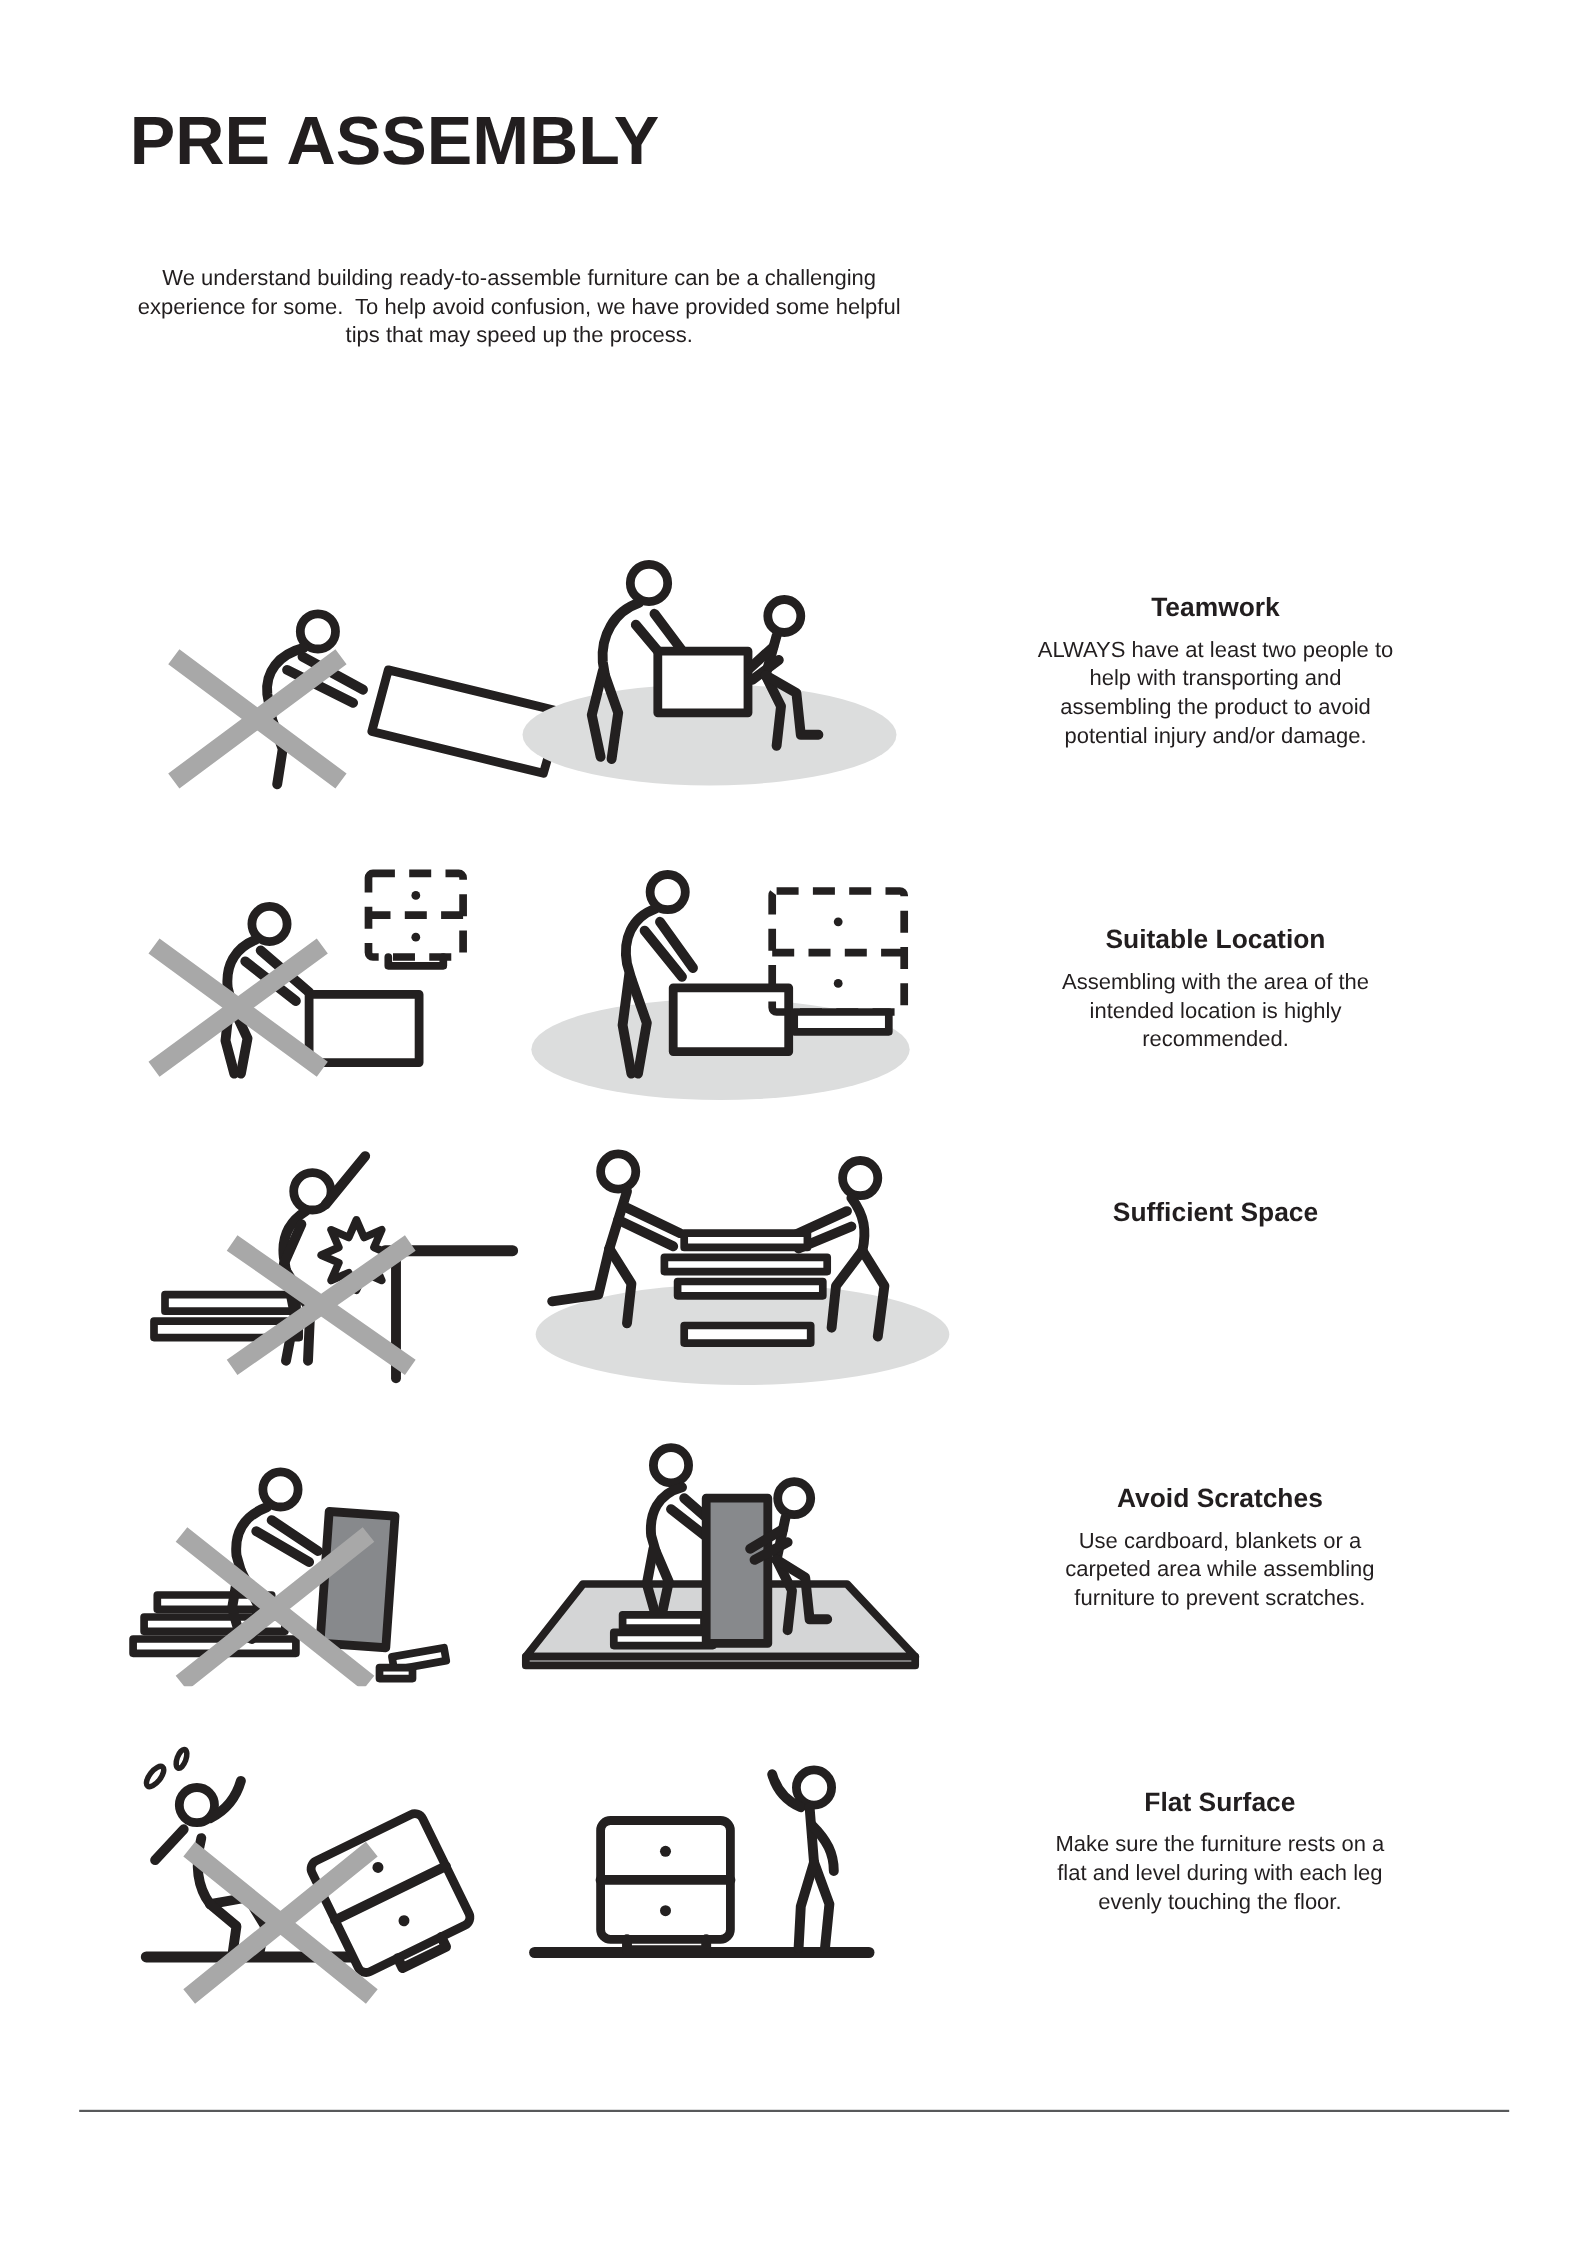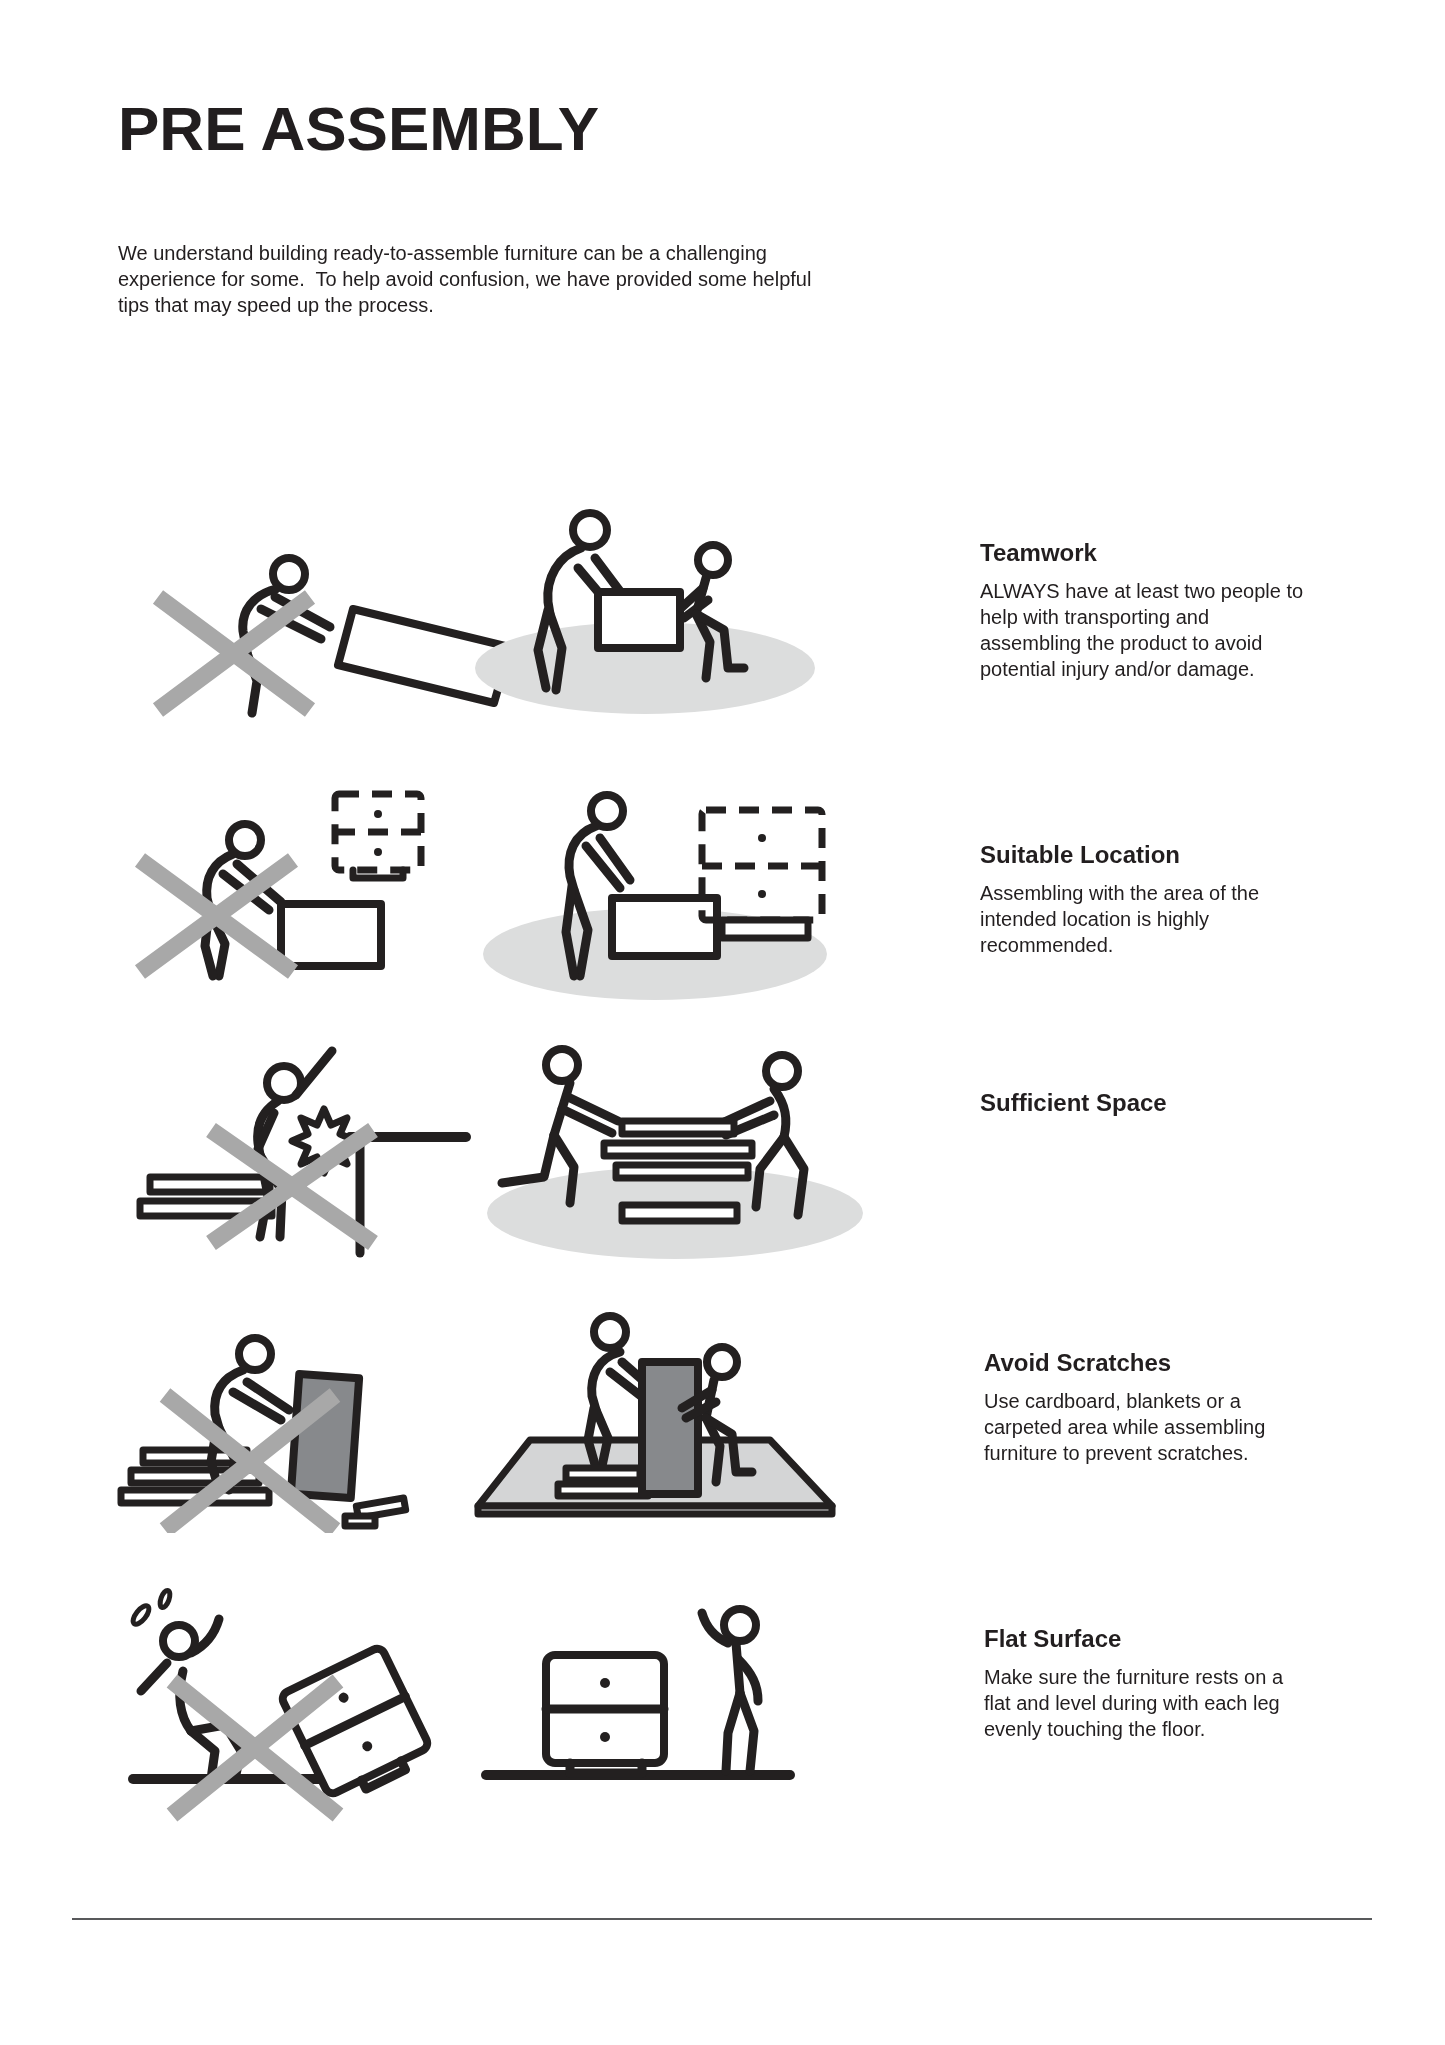--- a/index.html
+++ b/index.html
@@ -1,21 +1,21 @@
 <!DOCTYPE html>
 <html><head>
 <meta charset="utf-8">
 <style>
   html,body{margin:0;padding:0;background:#fff;}
   .page{position:relative;width:1413px;height:2045px;background:#ffffff;
-        font-family:"Liberation Sans",sans-serif;color:#221e1f;overflow:hidden;}
+        font-family:"Liberation Sans",sans-serif;color:#221e1f;overflow:hidden;text-align:center;}
   .abs{position:absolute;}
   .title{left:118px;top:96px;font-size:62px;font-weight:bold;line-height:1.07;}
   .intro{left:118px;top:240px;width:708px;font-size:20px;line-height:26px;white-space:pre-wrap;}
-  .textblock{width:330px;margin-left:40px;}
+  .textblock{width:330px;}
   .sec-title{font-size:24px;font-weight:bold;line-height:1.1;}
   .sec-body{margin-top:12px;font-size:20px;line-height:26px;}
   .divider{left:72px;top:1918px;width:1300px;height:2px;background:#58595b;}
   
   .ln{fill:none;stroke:#232020;stroke-width:9;stroke-linecap:round;stroke-linejoin:round;}
   .ln2{fill:none;stroke:#232020;stroke-width:7;stroke-linecap:round;stroke-linejoin:round;}
   .flr{fill:none;stroke:#232020;stroke-width:10;stroke-linecap:round;}
   .hd{fill:#ffffff;stroke:#232020;stroke-width:8;}
   .drop{fill:#ffffff;stroke:#232020;stroke-width:5;}
   .bx{fill:#ffffff;stroke:#232020;stroke-width:8;stroke-linejoin:round;}

